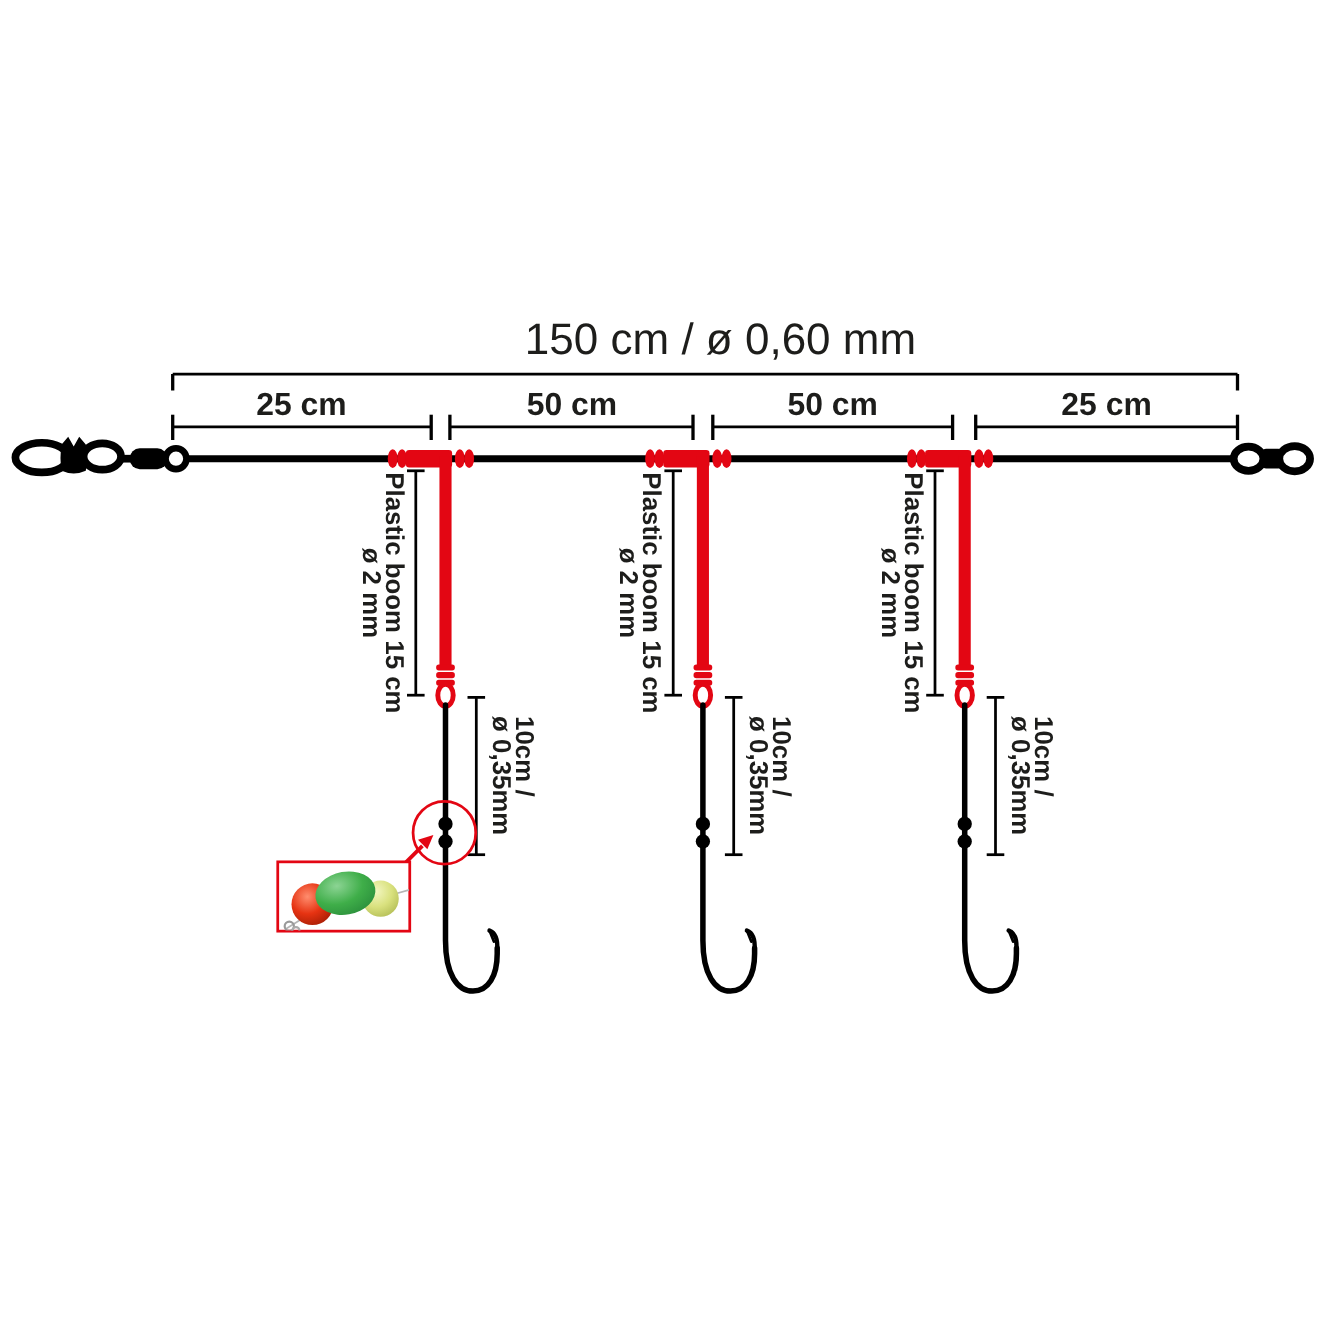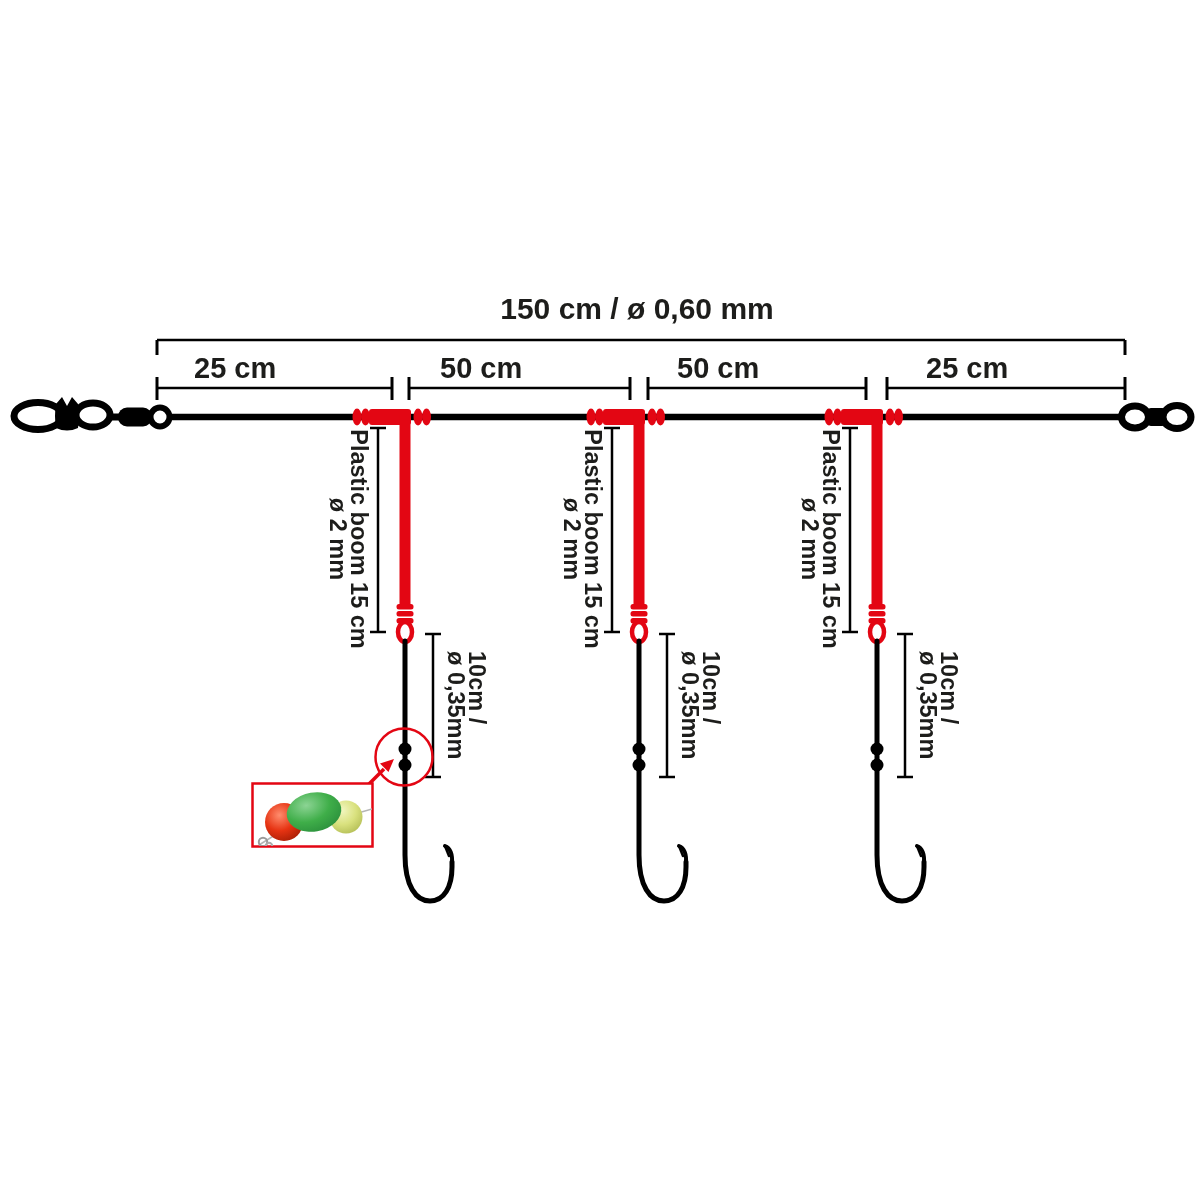--- a/index.html
+++ b/index.html
@@ -13,23 +13,23 @@
   }
   html,body{margin:0;padding:0;background:#fff;}
   .canvas{position:relative;width:1200px;height:1200px;background:#fff;overflow:hidden;
           font-family:"Liberation Sans",sans-serif;color:var(--text);}
   svg{position:absolute;left:0;top:0;}
   .stroke-black{stroke:var(--line_black);}
   .fill-black{fill:var(--line_black);}
   .stroke-red{stroke:var(--boom_red);}
   .fill-red{fill:var(--boom_red);}
   .dim-label{position:absolute;font-weight:bold;font-size:29px;line-height:34px;
-             color:var(--text);white-space:nowrap;}
-  .title-label{position:absolute;left:153px;width:968px;top:292px;font-weight:bold;
-               font-size:30px;line-height:34px;text-align:center;color:var(--text);}
+             text-align:center;color:var(--text);white-space:nowrap;}
+  .title-label{position:absolute;left:171px;width:968px;top:292px;font-weight:normal;
+               font-size:40px;line-height:34px;text-align:center;color:var(--text);}
   .rot-label{position:absolute;top:0;left:0;transform-origin:0 0;font-weight:bold;
              font-size:23.5px;line-height:20.5px;color:var(--text);}
   .boom-rot{width:226px;text-align:center;}
   .drop-rot{width:127px;text-align:left;}
   .rot-label span{display:block;}
 </style>
 </head>
 <body>
 
 <div class="canvas">

